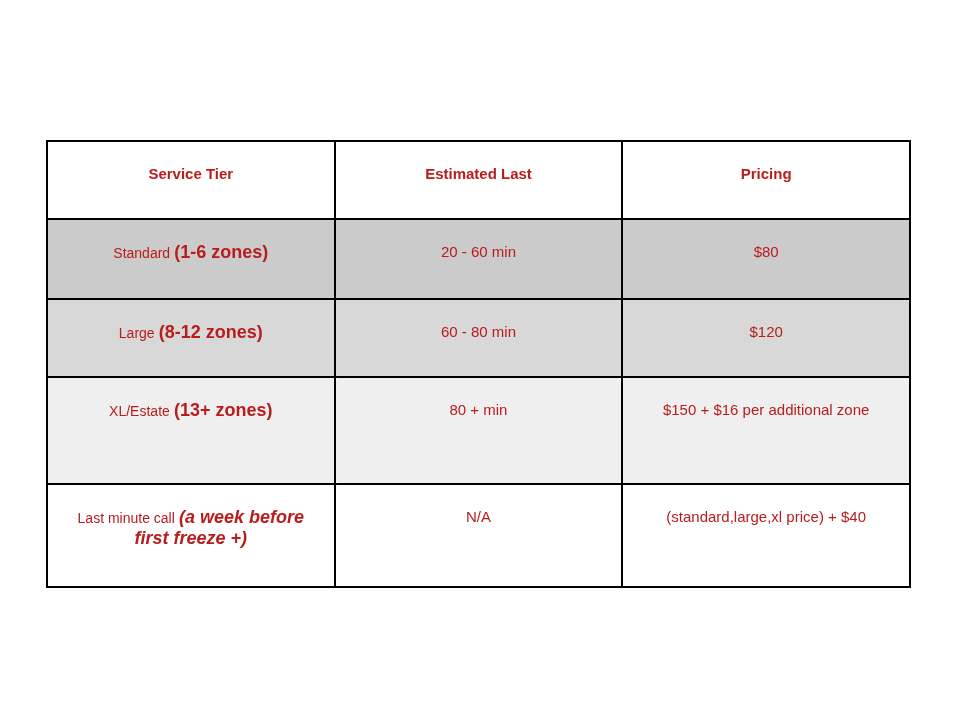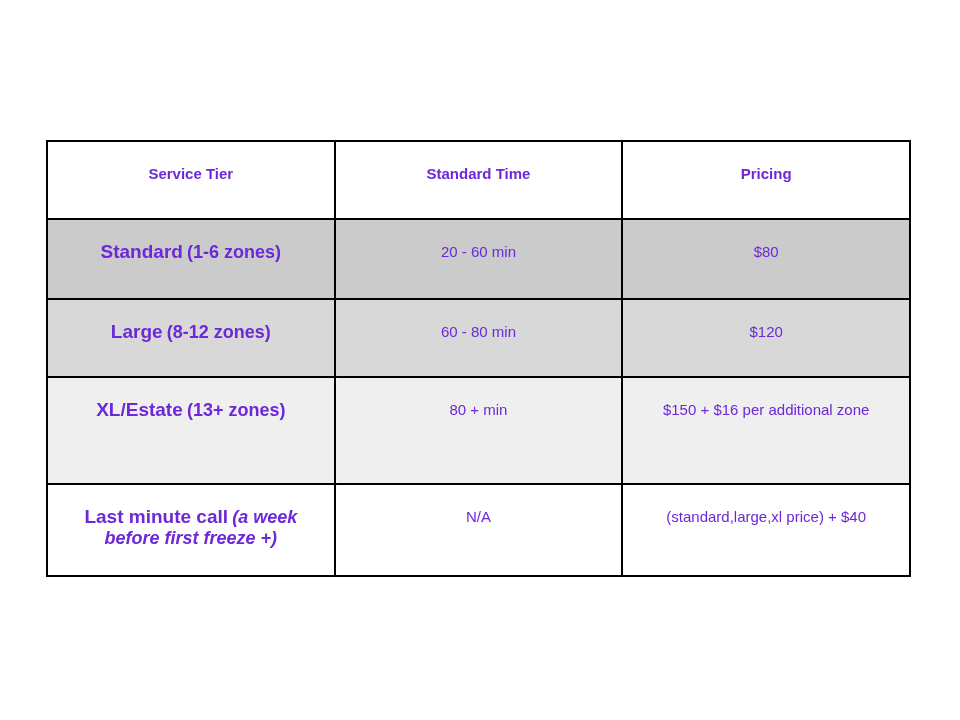--- a/index.html
+++ b/index.html
@@ -25,53 +25,53 @@
     border-collapse: collapse;
     table-layout: fixed;
   }
   table.pricing th,
   table.pricing td {
     border: 2px solid #000000;
     vertical-align: top;
     text-align: center;
     padding: 22px 14px 0 14px;
     font-size: 15px;
-    color: #6d28d9;
+    color: #b91c1c;
     line-height: 20px;
   }
   table.pricing th {
     font-weight: bold;
     background: #ffffff;
   }
   tr.hdr  { height: 78px; }
   tr.r0   { height: 80px; }
   tr.r1   { height: 78px; }
   tr.r2   { height: 107px; }
-  tr.r3   { height: 92px; }
+  tr.r3   { height: 103px; }
   .tier-name {
-    font-weight: bold;
-    font-size: 19px;
+    font-weight: normal;
+    font-size: 14px;
   }
   .tier-note {
     font-weight: bold;
     font-size: 18px;
   }
   .tier-note.italic {
     font-style: italic;
   }
 </style>
 </head>
 <body>
 
 <div class="canvas">
   <table class="pricing">
     <thead>
       <tr class="hdr">
         <th>Service Tier</th>
-        <th>Standard Time</th>
+        <th>Estimated Last</th>
         <th>Pricing</th>
       </tr>
     </thead>
     <tbody>
       <tr class="r0">
         <td style="background-color: rgb(203, 203, 203);"><span class="tier-name">Standard</span> <span class="tier-note">(1-6 zones)</span></td>
         <td style="background-color: rgb(203, 203, 203); margin-left: 12px;">20 - 60 min</td>
         <td style="background-color: rgb(203, 203, 203); margin-left: 48px;">$80</td>
       </tr>
       <tr class="r1">

